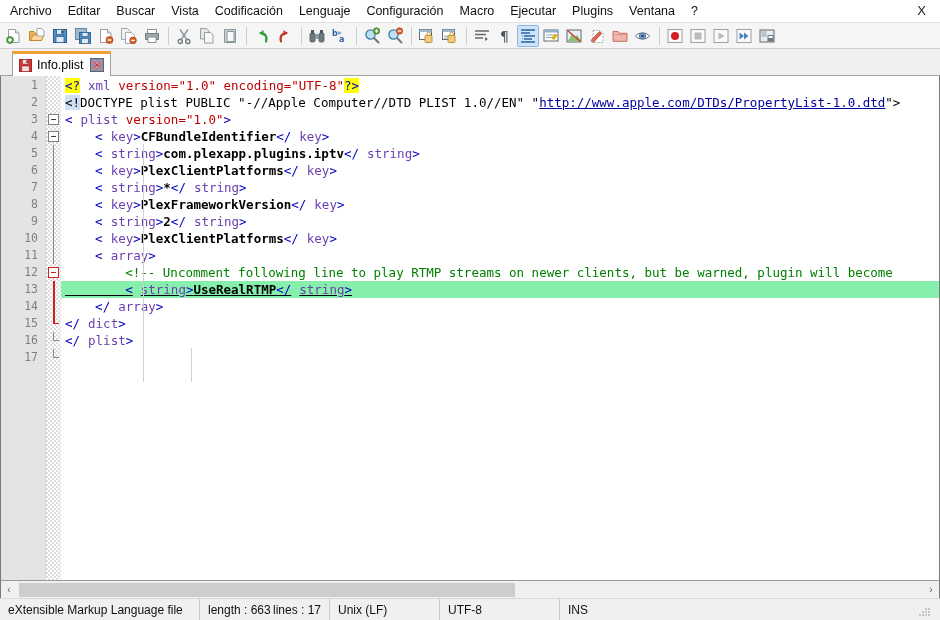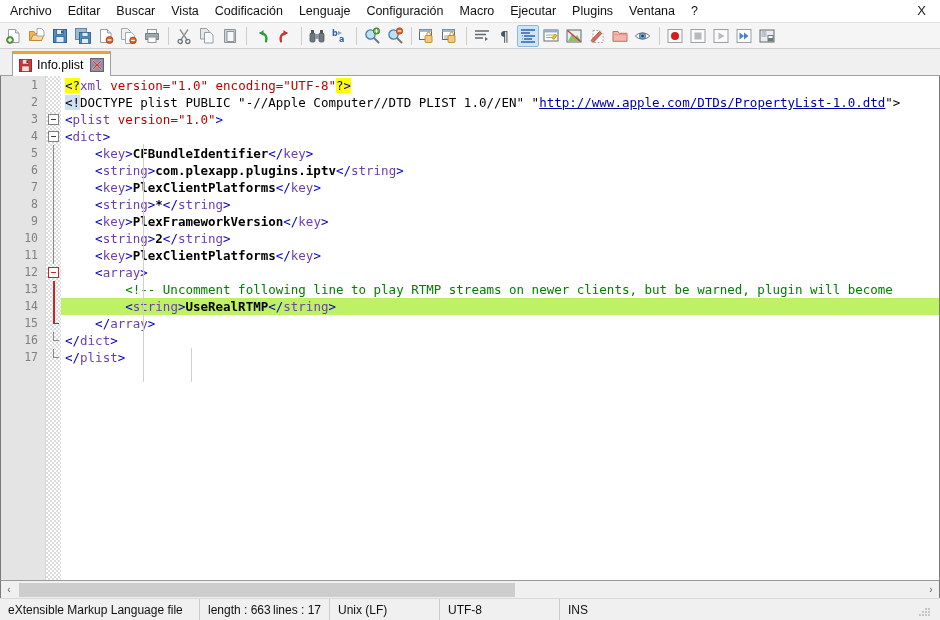--- a/index.html
+++ b/index.html
@@ -236,30 +236,30 @@
   .code-line {
     height: 17px;
     line-height: 17px;
     white-space: pre;
     font-family: "DejaVu Sans Mono", monospace;
     font-size: 12.5px;
     color: #000000;
     padding-left: 4px;
     box-sizing: border-box;
   }
-  .code-line.current { background: #bef264; }
+  .code-line.current { background: #86efac; text-decoration: underline; }
   .indent-guide {
     position: absolute;
     width: 1px;
     background: #d0d0d0;
   }
 
   
   .tg   { color: #0000c0; }     
-  .tgn  { color: #6a3fb0; }     
+  .tgn  { color: #6a3fb0; margin-left: 8px; }     
   .att  { color: #c00000; }     
   .val  { color: #c00000; }     
   .txt  { color: #000000; font-weight: bold; }
   .cmt  { color: #008000; }
   .pi   { color: #c00000; }
   .hl   { background: #ffff00; color: #0000c0; }
   .doct { color: #000000; }
   .doctb{ background: #cfe0f5; color: #000000; }
   .lnk  { color: #0000a0; text-decoration: underline; }
 
@@ -713,21 +713,20 @@
     <div class="code">
       <div class="indent-guide" style="left:82px; top:68px; height:238px;"></div>
       <div class="indent-guide" style="left:130px; top:272px; height:34px;"></div>
 
       <div class="code-line"><span class="hl">&lt;?</span><span class="tgn">xml</span> <span class="att">version</span><span class="pi">=</span><span class="val">"1.0"</span> <span class="att">encoding</span><span class="pi">=</span><span class="val">"UTF-8"</span><span class="hl">?&gt;</span></div>
 
       <div class="code-line"><span class="doctb">&lt;!</span><span class="doct">DOCTYPE plist PUBLIC "-//Apple Computer//DTD PLIST 1.0//EN" "</span><span class="lnk">http://www.apple.com/DTDs/PropertyList-1.0.dtd</span><span class="doct">"&gt;</span></div>
 
       <div class="code-line"><span class="tg">&lt;</span><span class="tgn">plist</span> <span class="att">version</span><span class="pi">=</span><span class="val">"1.0"</span><span class="tg">&gt;</span></div>
 
-      <div class="code-line"><span class="tg">&lt;</span><span class="tgn">dict</span><span class="tg">&gt;</span></div>
 
       <div class="code-line">    <span class="tg">&lt;</span><span class="tgn">key</span><span class="tg">&gt;</span><span class="txt">CFBundleIdentifier</span><span class="tg">&lt;/</span><span class="tgn">key</span><span class="tg">&gt;</span></div>
 
       <div class="code-line">    <span class="tg">&lt;</span><span class="tgn">string</span><span class="tg">&gt;</span><span class="txt">com.plexapp.plugins.iptv</span><span class="tg">&lt;/</span><span class="tgn">string</span><span class="tg">&gt;</span></div>
 
       <div class="code-line">    <span class="tg">&lt;</span><span class="tgn">key</span><span class="tg">&gt;</span><span class="txt">PlexClientPlatforms</span><span class="tg">&lt;/</span><span class="tgn">key</span><span class="tg">&gt;</span></div>
 
       <div class="code-line">    <span class="tg">&lt;</span><span class="tgn">string</span><span class="tg">&gt;</span><span class="txt">*</span><span class="tg">&lt;/</span><span class="tgn">string</span><span class="tg">&gt;</span></div>
 
       <div class="code-line">    <span class="tg">&lt;</span><span class="tgn">key</span><span class="tg">&gt;</span><span class="txt">PlexFrameworkVersion</span><span class="tg">&lt;/</span><span class="tgn">key</span><span class="tg">&gt;</span></div>

